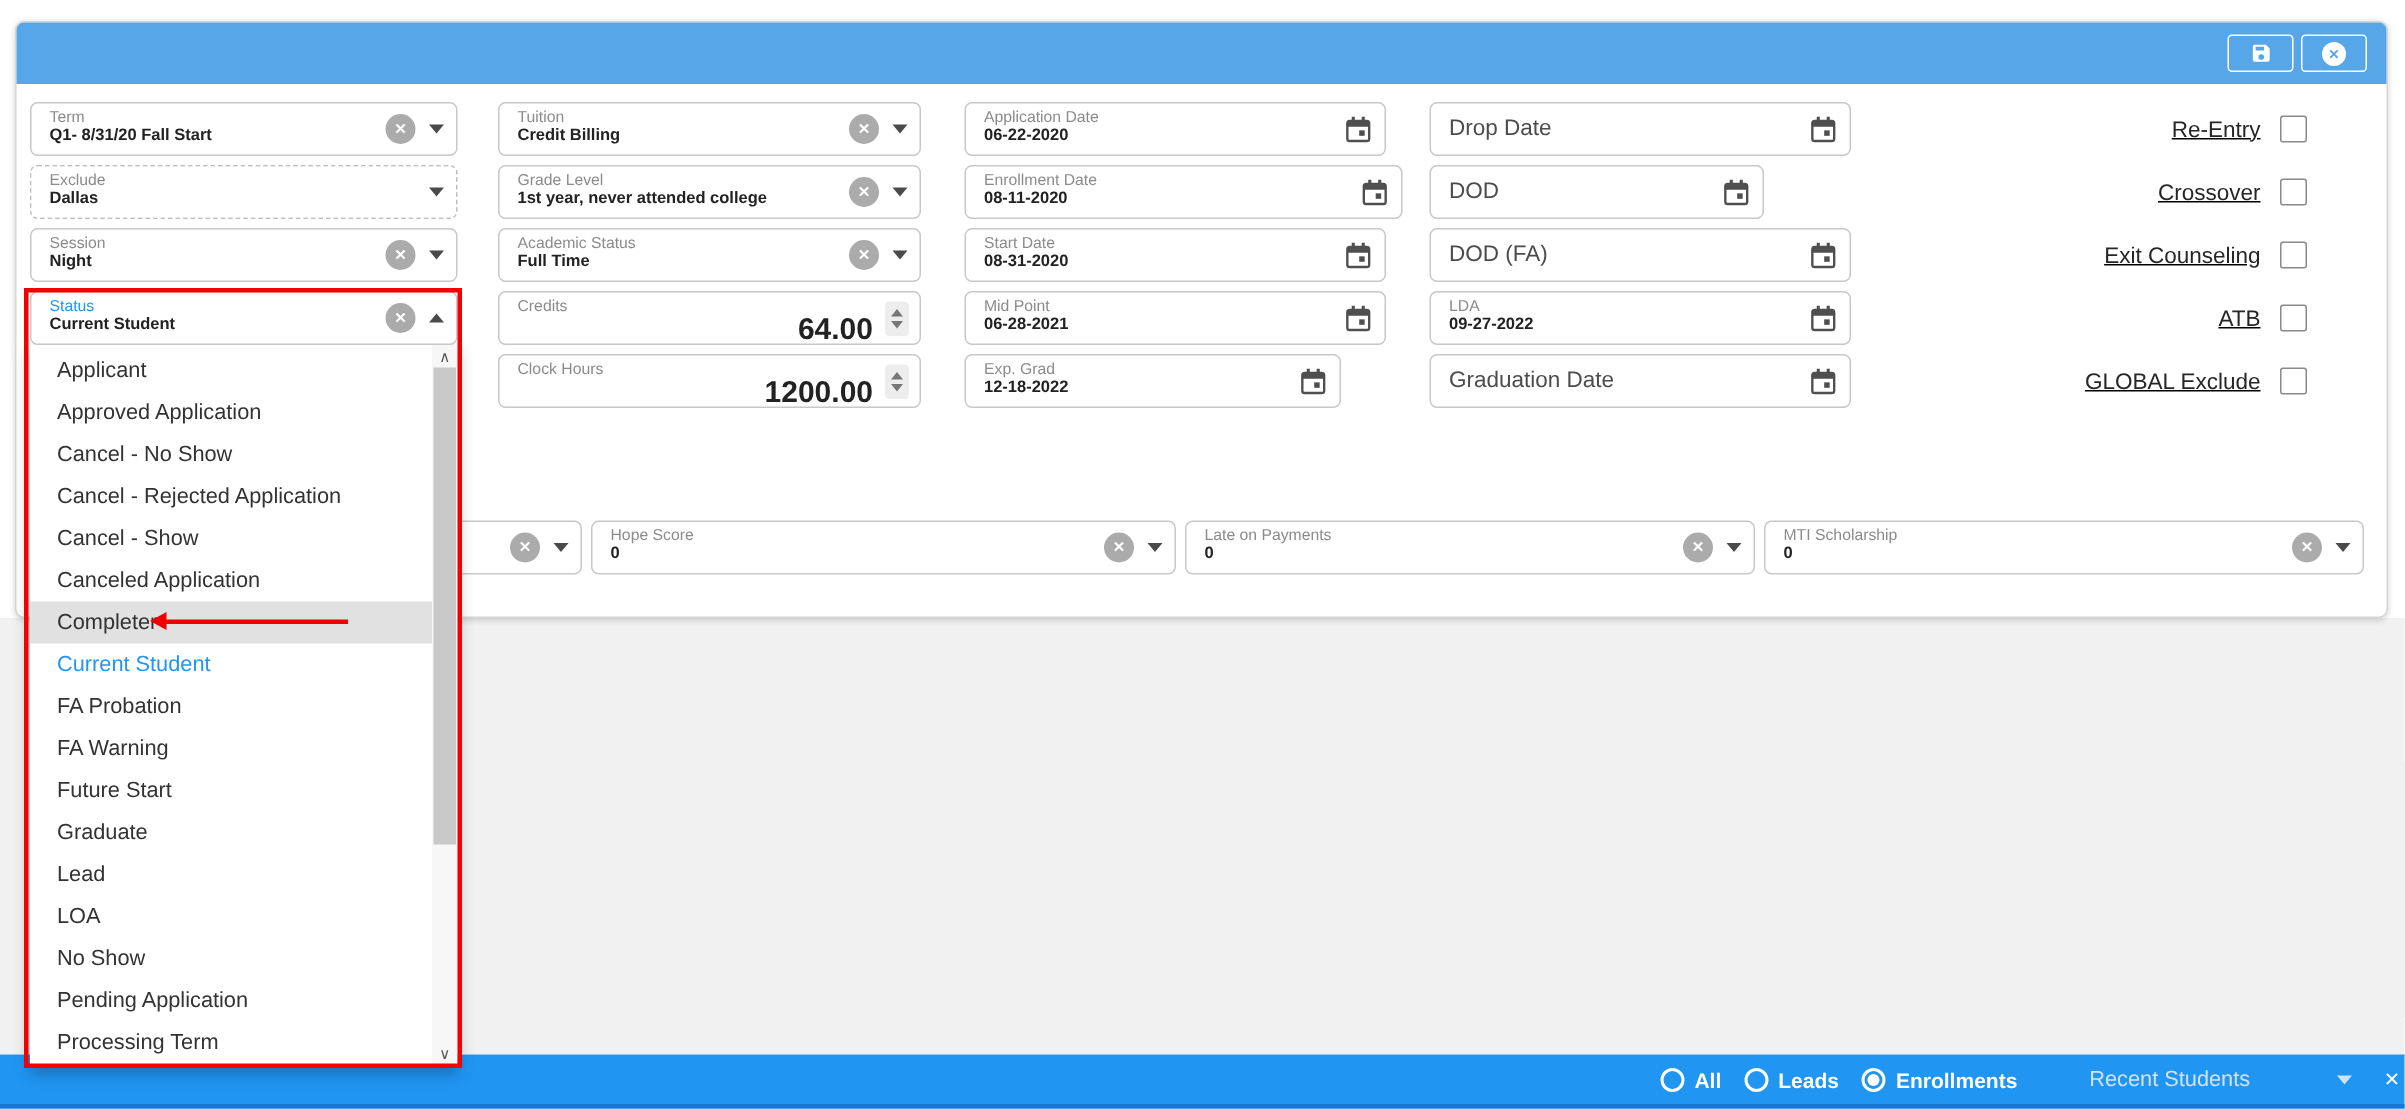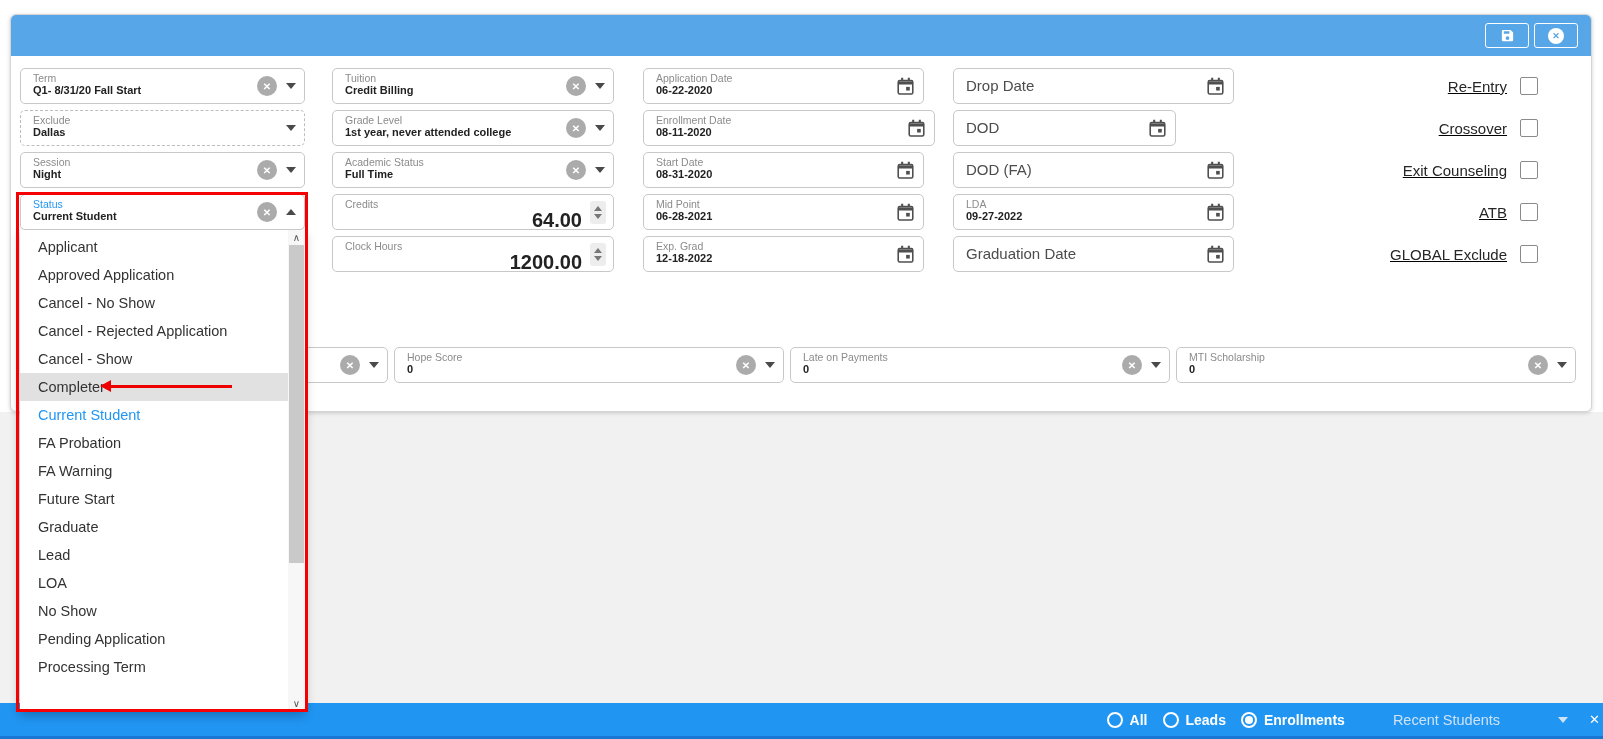--- a/index.html
+++ b/index.html
@@ -247,21 +247,21 @@
       <span class="cal-ic">
         <svg width="19" height="19" viewBox="0 0 24 24">
           <path fill="#4f4f4f" d="M6.5 1h2.6v4H6.5zM14.9 1h2.6v4h-2.6z"></path>
           <rect x="2.8" y="4.5" width="18.4" height="17" rx="2" fill="none" stroke="#4f4f4f" stroke-width="2"></rect>
           <path fill="#4f4f4f" d="M2.8 5.5h18.4v4H2.8z"></path>
           <rect x="12.8" y="12.5" width="4.6" height="4.6" fill="#4f4f4f"></rect>
         </svg>
       </span>
     </span>
 </div>
-<div class="field" style="left:643px;top:236px;width:281px">
+<div class="field" style="left:643px;top:236px;width:251px">
   <span class="f-label">Exp. Grad</span>
   <span class="f-value">12-18-2022</span>
   <span class="icons">
       <span class="cal-ic">
         <svg width="19" height="19" viewBox="0 0 24 24">
           <path fill="#4f4f4f" d="M6.5 1h2.6v4H6.5zM14.9 1h2.6v4h-2.6z"></path>
           <rect x="2.8" y="4.5" width="18.4" height="17" rx="2" fill="none" stroke="#4f4f4f" stroke-width="2"></rect>
           <path fill="#4f4f4f" d="M2.8 5.5h18.4v4H2.8z"></path>
           <rect x="12.8" y="12.5" width="4.6" height="4.6" fill="#4f4f4f"></rect>
         </svg>
@@ -416,20 +416,24 @@
       <div class="dd-item">
         <span>Cancel - Rejected Application</span>
         
       </div>
 
       <div class="dd-item">
         <span>Cancel - Show</span>
         
       </div>
 
+      <div class="dd-item">
+        <span>Canceled Application</span>
+        
+      </div>
 
       <div class="dd-item hl">
         <span>Completer</span>
         <span class="dd-arrow"></span>
       </div>
 
       <div class="dd-item sel">
         <span>Current Student</span>
         
       </div>

